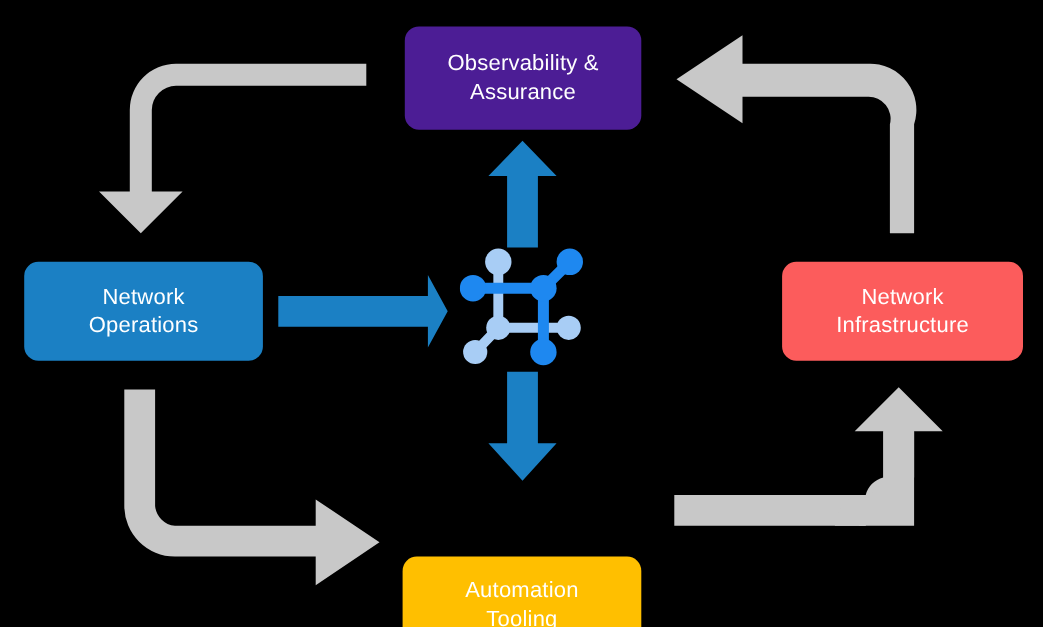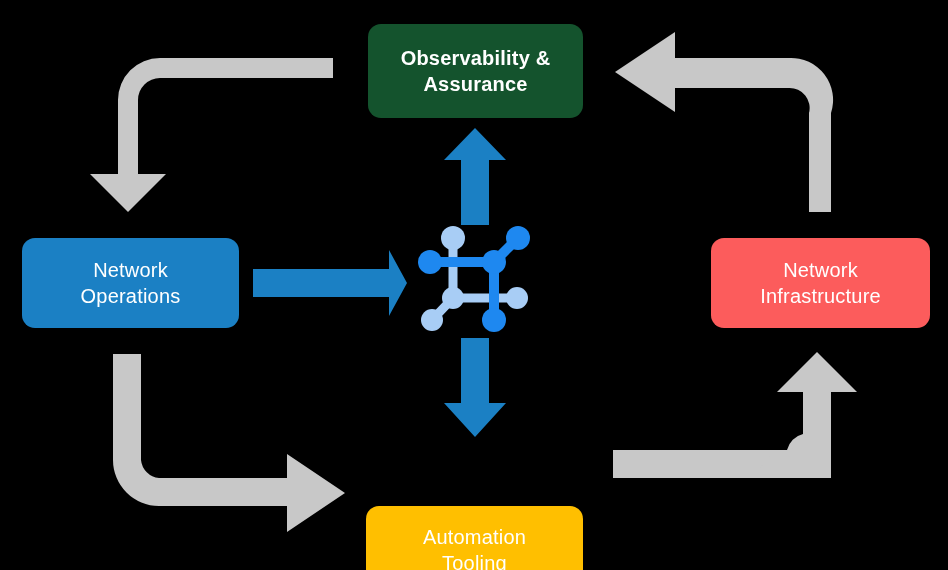--- a/index.html
+++ b/index.html
@@ -206,21 +206,21 @@
     </g>
 
     <g fill="#1e88f0">
       <circle cx="12" cy="40" r="12"></circle>
       <circle cx="76" cy="40" r="12"></circle>
       <circle cx="100" cy="16" r="12"></circle>
       <circle cx="76" cy="98" r="12"></circle>
     </g>
   </svg>
 
-  <div class="node-box" id="box-observability" style="background: #14532d; color: rgb(255, 255, 255); font-weight: bold;">
+  <div class="node-box" id="box-observability" style="background: #4c1d95; color: rgb(255, 255, 255);">
     <span>Observability &amp;
 Assurance</span>
   </div>
 
   <div class="node-box" id="box-network-operations" style="background: rgb(27, 128, 196); color: rgb(255, 255, 255);">
     <span>Network
 Operations</span>
   </div>
 
   <div class="node-box" id="box-network-infrastructure" style="background: rgb(252, 92, 92); color: rgb(255, 255, 255);">

